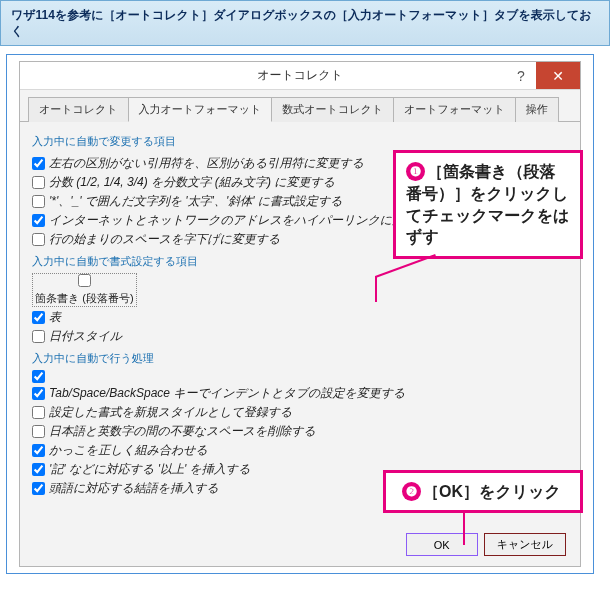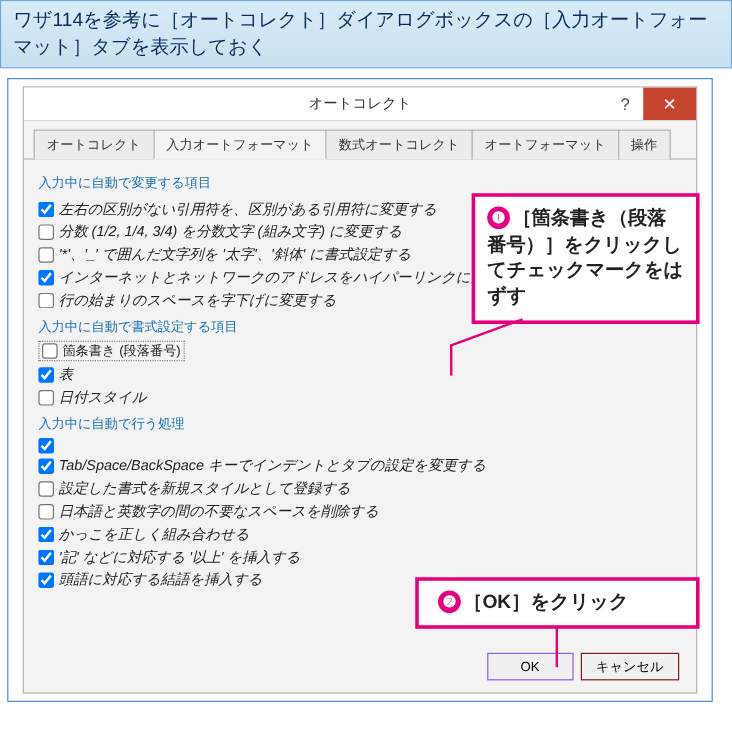--- a/index.html
+++ b/index.html
@@ -9,22 +9,22 @@
     width: 610px;
     height: 612px;
     background: #fff;
     position: relative;
     overflow: hidden;
   }
   .banner {
     background: linear-gradient(#d8ebf7, #c8e0f0);
     border: 1px solid #6ea9d4;
     color: #0b2b5a;
-    font-size: 16px;
-    font-weight: normal;
+    font-size: 12px;
+    font-weight: bold;
     padding: 6px 10px;
     line-height: 1.35;
   }
   .outer {
     border: 1px solid #4a90d9;
     margin: 8px 16px 6px 6px;
     height: 520px;
     position: relative;
     background: #fff;
   }
@@ -99,20 +99,21 @@
     white-space: nowrap;
   }
   .chk input { width: 13px; height: 13px; }
   .chk label { font-size: 12px; font-style: italic; }
   .highlight-target {
     border: 1px dotted #888;
     padding: 0 2px;
     display: inline-flex;
     align-items: center;
     gap: 4px;
+    flex-direction: column;
   }
   .buttons {
     position: absolute;
     right: 14px; bottom: 10px;
     display: flex; gap: 6px;
   }
   .winbtn {
     min-width: 72px;
     padding: 3px 12px;
     background: #f0f0f0;
@@ -273,19 +274,19 @@
 
   </div>
 
   <div class="callout" style="right:10px; top:95px; width:190px;">
     <span class="num">❶</span><span>［箇条書き（段落番号）］をクリックしてチェックマークをはずす</span>
   </div>
 
   <div class="leader" style="left:368px; top:221px; width:2px; height:26px;"></div>
   <div class="leader" style="left:368px; top:221px; width:64px; height:2px; transform-origin:left top; transform:rotate(-20deg);"></div>
 
-  <div class="callout" style="right:10px; bottom:60px; width:237px;padding-left:16px;">
+  <div class="callout" style="right:10px; bottom:60px; width:200px;padding-left:16px;">
     <span class="num">❷</span><span>［OK］をクリック</span>
   </div>
 
   <div class="leader" style="right:128px; bottom:28px; width:2px; height:34px;"></div>
 
 </div>
 
 </body></html>

